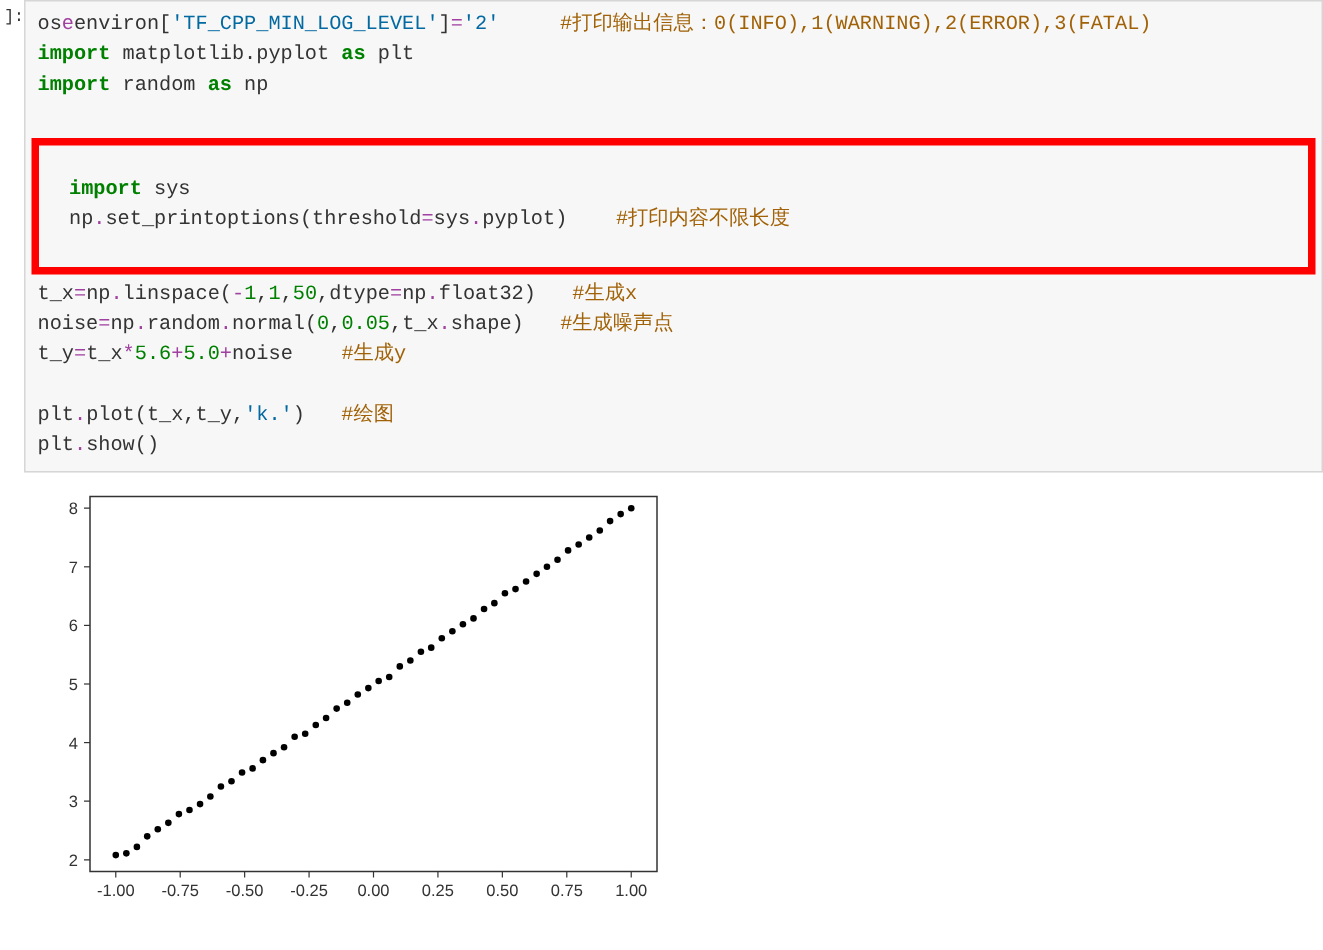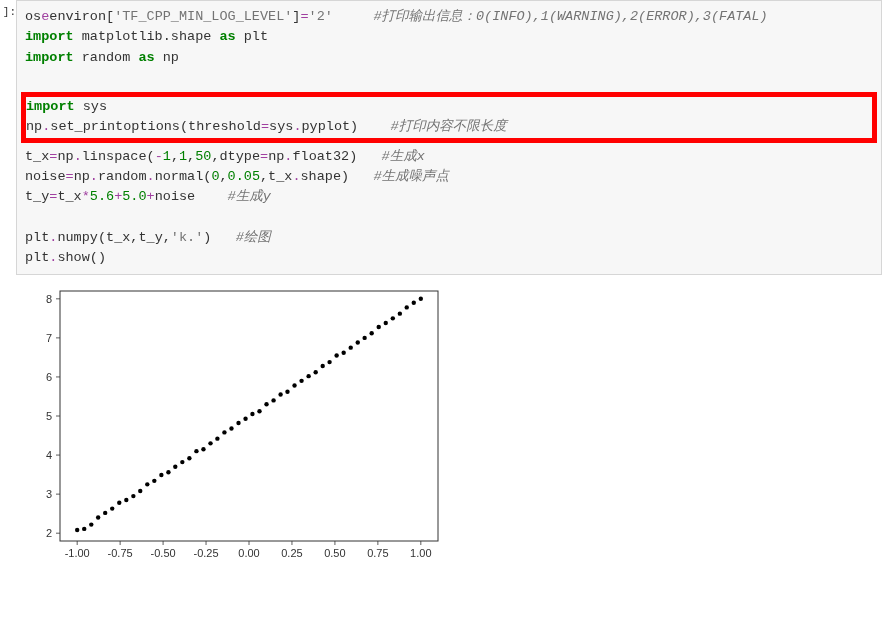--- a/index.html
+++ b/index.html
@@ -25,57 +25,57 @@
     background: #f7f7f7;
     border: 1px solid #d6d6d6;
     padding: 6px 8px;
     flex: 1;
     line-height: 1.5;
     position: relative;
   }
   .line { white-space: pre; }
   .kw { color: #008000; font-weight: bold; text-align: center; }
   .nm { color: #333; margin-top: 11px; }
-  .lit { color: #737373; }
+  .lit { color: #0369a1; }
   .num { color: #008000; }
   .op { color: #A040A0; }
-  .comment { color: #737373; font-style: italic; }
+  .comment { color: #a16207; }
 
   .redbox {
     border: 5px solid #ff0000;
     margin: 4px -4px 4px -4px;
-    padding: 0;
+    padding: 20px;
   }
 
   .chart-area {
     margin-left: 20px;
     margin-top: 6px;
     width: 450px;
   }
   svg { display: block; }
 </style>
 </head>
 <body>
 
 <div class="container">
   <div class="prompt-area">]:</div>
   <div class="code-cell">
     <div class="line"><span class="nm">os</span><span class="op">e</span><span class="nm">environ[</span><span class="lit">'TF_CPP_MIN_LOG_LEVEL'</span><span class="nm">]</span><span class="op">=</span><span class="lit">'2'</span><span>     </span><span class="comment">#打印输出信息：0(INFO),1(WARNING),2(ERROR),3(FATAL)</span></div>
-    <div class="line"><span class="kw">import</span><span class="nm"> matplotlib.shape </span><span class="kw">as</span><span class="nm"> plt</span></div>
+    <div class="line"><span class="kw">import</span><span class="nm"> matplotlib.pyplot </span><span class="kw">as</span><span class="nm"> plt</span></div>
     <div class="line"><span class="kw">import</span><span class="nm"> random </span><span class="kw">as</span><span class="nm"> np</span></div>
     <div class="line">&nbsp;</div>
     <div class="redbox">
       <div class="line"><span class="kw">import</span><span class="nm"> sys</span></div>
       <div class="line"><span class="nm">np</span><span class="op">.</span><span class="nm">set_printoptions(threshold</span><span class="op">=</span><span class="nm">sys</span><span class="op">.</span><span class="nm">pyplot)    </span><span class="comment">#打印内容不限长度</span></div>
     </div>
     <div class="line"><span class="nm">t_x</span><span class="op">=</span><span class="nm">np</span><span class="op">.</span><span class="nm">linspace(</span><span class="op">-</span><span class="num">1</span><span class="nm">,</span><span class="num">1</span><span class="nm">,</span><span class="num">50</span><span class="nm">,dtype</span><span class="op">=</span><span class="nm">np</span><span class="op">.</span><span class="nm">float32)   </span><span class="comment">#生成x</span></div>
     <div class="line"><span class="nm">noise</span><span class="op">=</span><span class="nm">np</span><span class="op">.</span><span class="nm">random</span><span class="op">.</span><span class="nm">normal(</span><span class="num">0</span><span class="nm">,</span><span class="num">0.05</span><span class="nm">,t_x</span><span class="op">.</span><span class="nm">shape)   </span><span class="comment">#生成噪声点</span></div>
     <div class="line"><span class="nm">t_y</span><span class="op">=</span><span class="nm">t_x</span><span class="op">*</span><span class="num">5.6</span><span class="op">+</span><span class="num">5.0</span><span class="op">+</span><span class="nm">noise    </span><span class="comment">#生成y</span></div>
     <div class="line">&nbsp;</div>
-    <div class="line"><span class="nm">plt</span><span class="op">.</span><span class="nm">numpy(t_x,t_y,</span><span class="lit">'k.'</span><span class="nm">)   </span><span class="comment">#绘图</span></div>
+    <div class="line"><span class="nm">plt</span><span class="op">.</span><span class="nm">plot(t_x,t_y,</span><span class="lit">'k.'</span><span class="nm">)   </span><span class="comment">#绘图</span></div>
     <div class="line"><span class="nm">plt</span><span class="op">.</span><span class="nm">show()</span></div>
   </div>
 </div>
 
 <div class="chart-area">
   <svg id="chart-svg" width="430" height="290">
       <rect x="40" y="10" width="378" height="250" fill="none" stroke="#333" stroke-width="1"></rect>
       <line x1="57.181818181818194" y1="260" x2="57.181818181818194" y2="264" stroke="#333" stroke-width="0.8"></line>
       <text x="57.181818181818194" y="276" text-anchor="middle" font-family="Arial" font-size="11" fill="#333">-1.00</text>
       <line x1="100.13636363636365" y1="260" x2="100.13636363636365" y2="264" stroke="#333" stroke-width="0.8"></line>

